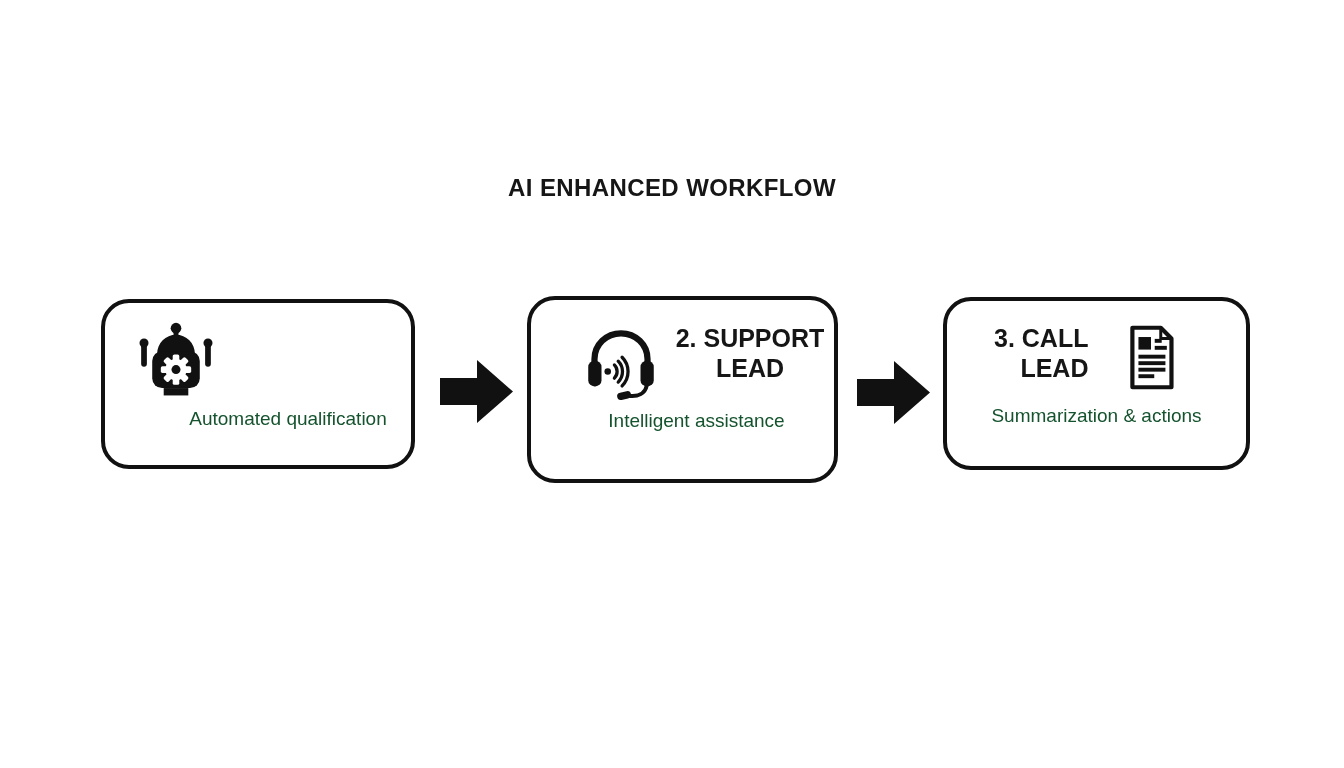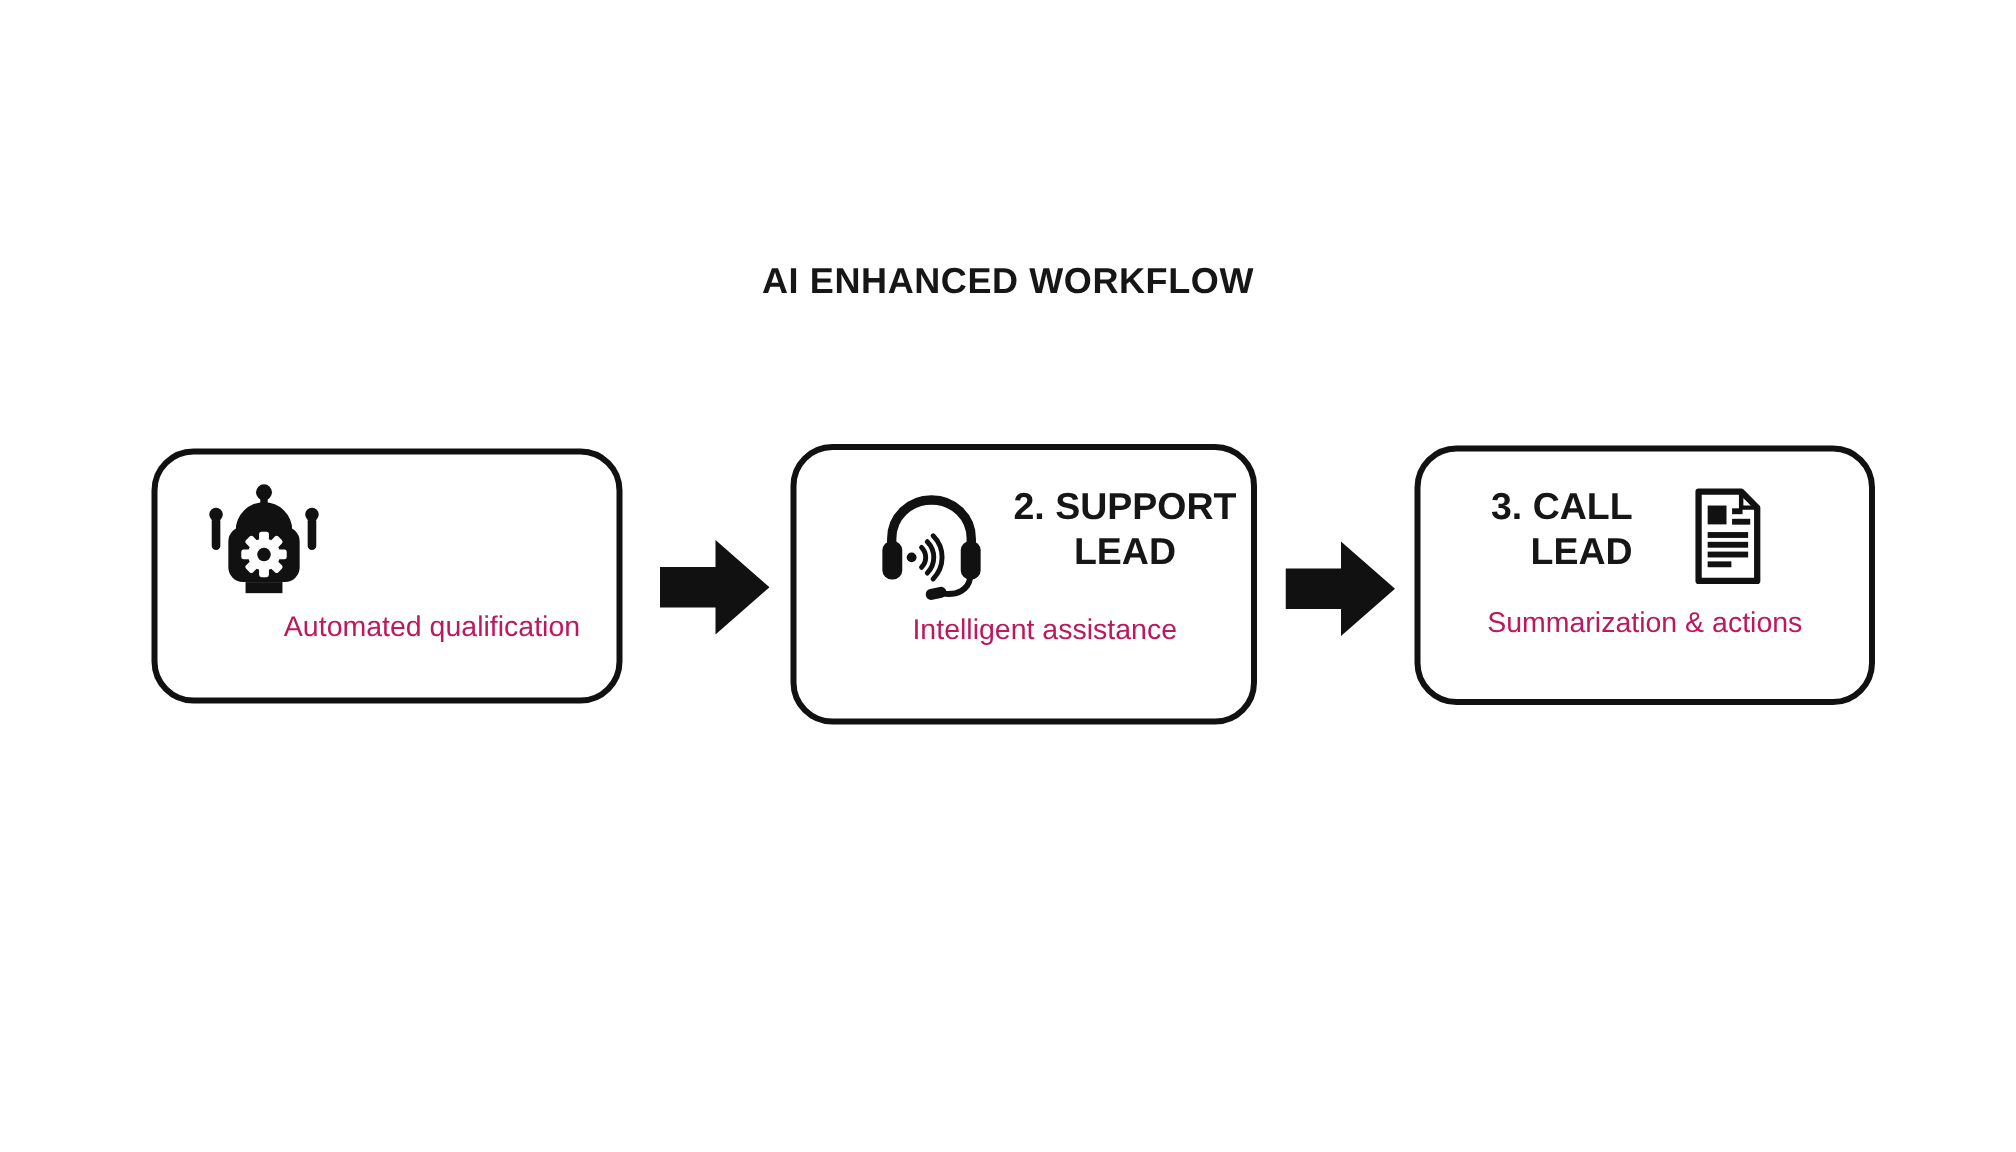--- a/index.html
+++ b/index.html
@@ -56,21 +56,21 @@
   .heading span { display: block; }
   .step-1 .heading { left: 122px; top: 20px; text-align: left; }
   .step-2 .heading { left: 134px; top: 23px; width: 170px; text-align: center; white-space: normal; }
   .step-3 .heading { left: 47px; top: 22px; text-align: right; }
 
   .subtitle {
     position: absolute;
     right: 0;
     font-size: 19px;
     font-weight: 400;
-    color: #be185d;
+    color: #14532d;
     text-align: center;
     white-space: nowrap;
   }
   .step-1 .subtitle { left: 60px; top: 105px; }
   .step-2 .subtitle { left: 28px; top: 110px; }
   .step-3 .subtitle { left: 0;    top: 104px; }
 
   .arrow { position: absolute; line-height: 0; }
   .arrow-1 { left: 440px; top: 360px; }
   .arrow-2 { left: 857px; top: 361px; }

